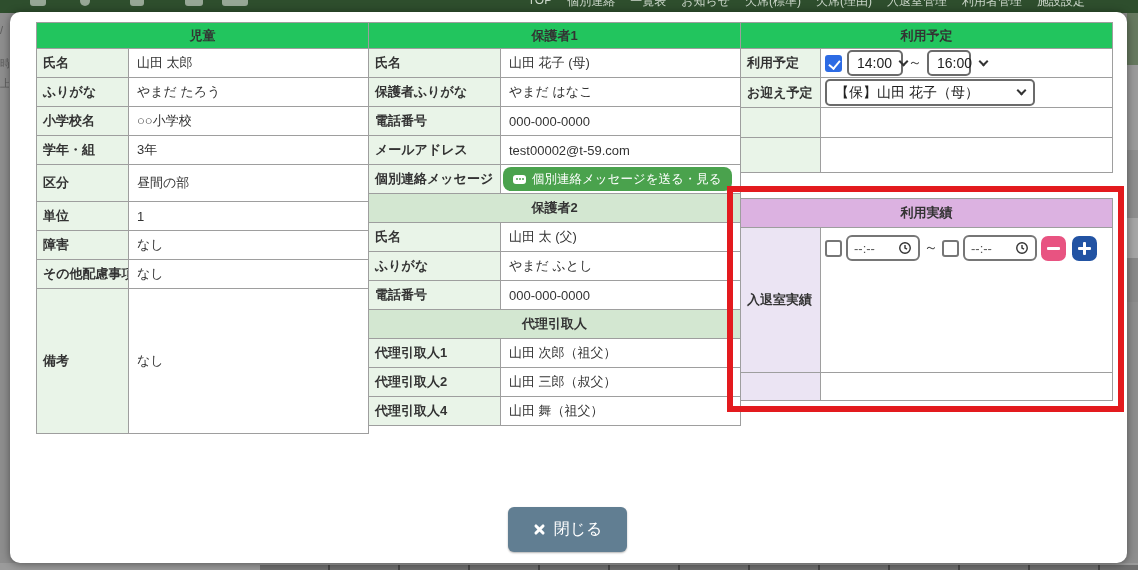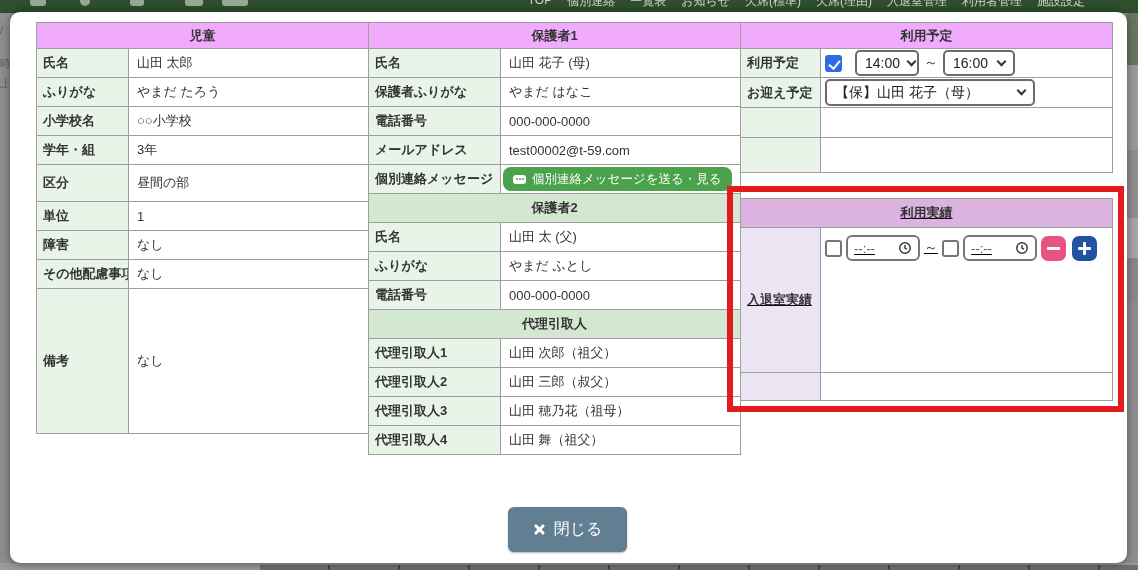--- a/index.html
+++ b/index.html
@@ -17,21 +17,21 @@
   .bottom-strip { position:absolute; left:0; top:563px; width:1138px; height:7px; background:#9b9b9b; z-index:0; }
   .bottom-grid { position:absolute; left:260px; top:565px; width:878px; height:5px; background:#6f6f6f;
     background-image:repeating-linear-gradient(90deg,#6f6f6f 0 68px,#474747 68px 70px); z-index:0; }
 
   
   .modal { position:absolute; left:10px; top:12px; width:1117px; height:551px;
     background:#ffffff; border-radius:10px; box-shadow:0 1px 8px rgba(0,0,0,.45); z-index:2; }
 
   table { position:absolute; border-collapse:collapse; table-layout:fixed; }
   td, th { border:1px solid #9e9e9e; font-size:13px; color:#333; overflow:hidden; white-space:nowrap; }
-  th.sec { background:#f0abfc; font-weight:bold; text-align:center; height:26px; }
+  th.sec { background:#22c55e; font-weight:bold; text-align:center; height:26px; }
   th.sec-mid { background:#d3e7d1; font-weight:bold; text-align:center; height:29px; }
   th.sec-pink { background:#dcb2e1; font-weight:bold; text-align:center; height:29px; }
   td.lab { background:#e9f4e8; font-weight:bold; padding:0 6px; text-align:left; }
   td.lab-purple { background:#ebe4f3; font-weight:bold; padding:0 6px; text-align:left; vertical-align:middle; }
   td.val { background:#fff; padding:0 8px; text-align:left; }
 
   
   .ctl-row { display:flex; align-items:center; gap:5px; }
   .checkbox { width:17px; height:17px; border:2px solid #767676; border-radius:3px; background:#fff; flex:0 0 auto; }
   .checkbox.checked { background:#2d6be4; border-color:#2d6be4; position:relative; }
@@ -209,24 +209,20 @@
           <th class="sec-mid" colspan="2">代理引取人</th>
         </tr>
     <tr style="height:29px;">
           <td class="lab">代理引取人1</td>
           <td class="val">山田 次郎（祖父）</td>
         </tr>
     <tr style="height:29px;">
           <td class="lab">代理引取人2</td>
           <td class="val">山田 三郎（叔父）</td>
         </tr>
-    <tr style="height:29px;">
-          <td class="lab">代理引取人3</td>
-          <td class="val">山田 穂乃花（祖母）</td>
-        </tr>
     <tr style="height:29px;padding-left:32px;">
           <td class="lab">代理引取人4</td>
           <td class="val">山田 舞（祖父）</td>
         </tr>
   </tbody>
     </table>
 
   <table style="left:730px; top:10px; width:372px;">
     <colgroup>
         <col style="width:80px;">
@@ -234,26 +230,26 @@
       </colgroup>
     <tbody>
         <tr>
           <th class="sec" colspan="2">利用予定</th>
         </tr>
     <tr style="height:29px;">
       <td class="lab">利用予定</td>
       <td class="val" style="padding:0 4px;">
         <div class="ctl-row">
           <span class="checkbox checked"></span>
-          <span class="select" style="width:64px;margin-left:8px;">
+          <span class="select" style="width:56px;">
             <span>14:00</span>
             <span class="chev"></span>
           </span>
           <span class="tilde">～</span>
-          <span class="select" style="width:72px;">
+          <span class="select" style="width:44px;">
             <span>16:00</span>
             <span class="chev"></span>
           </span>
         </div>
       </td>
     </tr>
     <tr style="height:30px;padding-left:28px;">
       <td class="lab">お迎え予定</td>
       <td class="val" style="padding:0 4px;">
         <span class="select" style="width:210px; height:27px;">
@@ -266,21 +262,21 @@
           <td class="lab"></td>
           <td class="val"></td>
         </tr>
     <tr style="height:35px;">
           <td class="lab"></td>
           <td class="val"></td>
         </tr>
   </tbody>
     </table>
 
-  <table style="left:730px; top:186px; width:372px;text-decoration:underline;">
+  <table style="left:730px; top:186px; width:372px;">
     <colgroup>
         <col style="width:80px;">
         <col style="width:292px;">
       </colgroup>
     <tbody>
         <tr>
           <th class="sec-pink" colspan="2">利用実績</th>
         </tr>
     <tr style="height:145px;">
       <td class="lab-purple">入退室実績</td>

